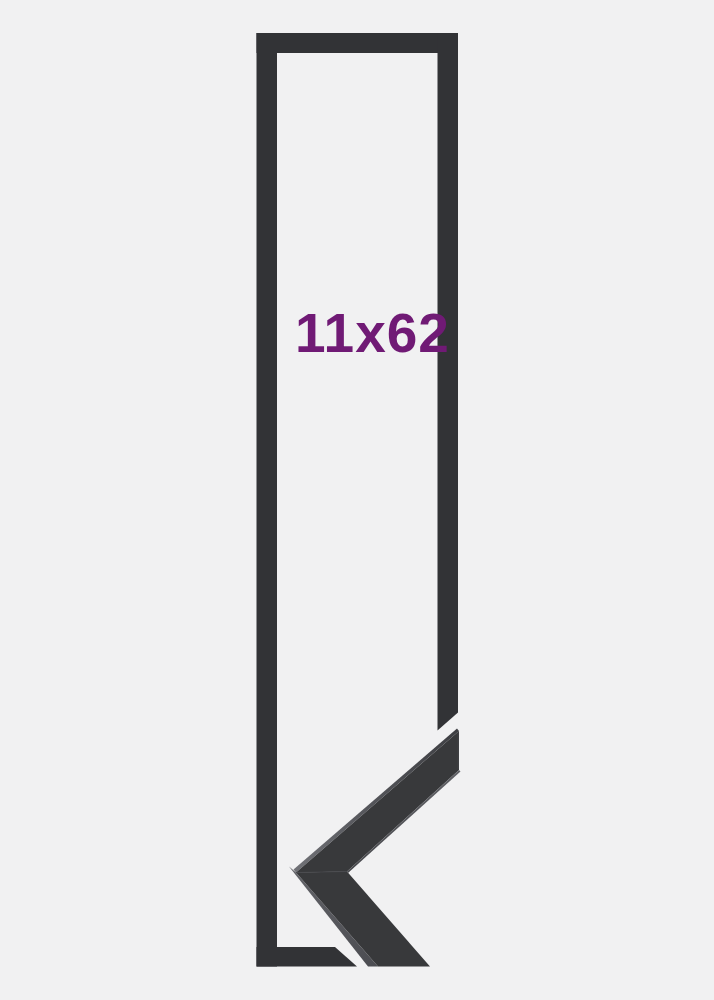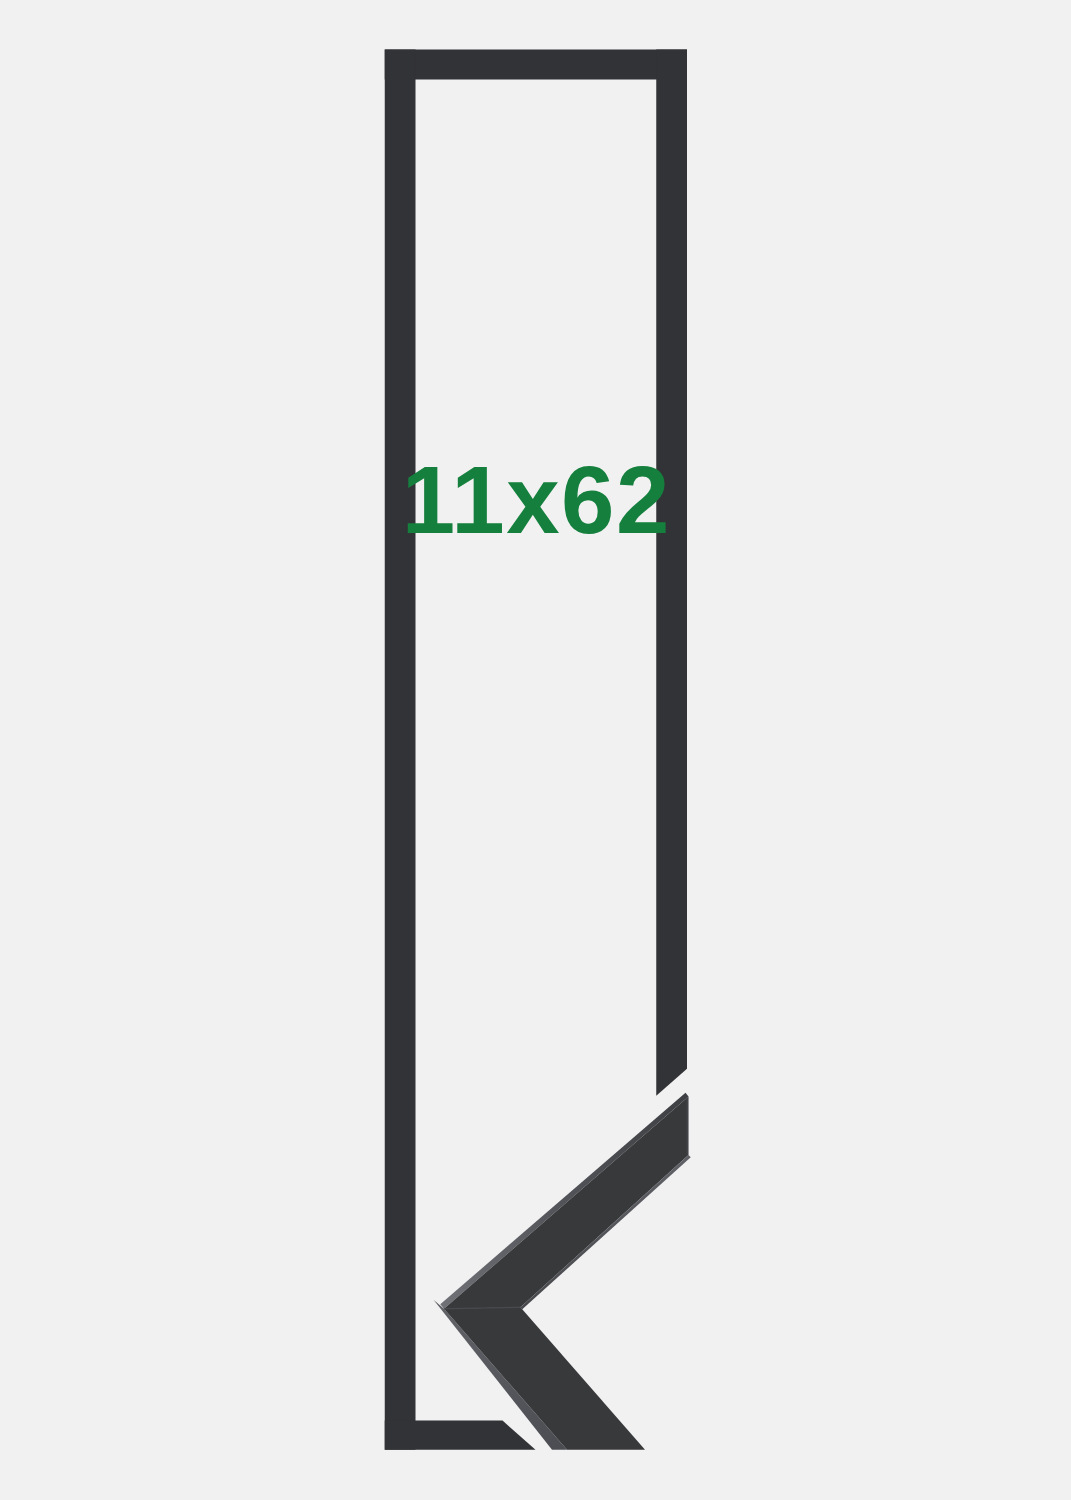--- a/index.html
+++ b/index.html
@@ -22,26 +22,27 @@
     display: block;
   }
   .size-label {
     position: absolute;
     left: 256px;
     top: 306px;
     width: 203px;
     height: 55px;
     line-height: 55px;
     text-align: center;
-    font-size: 64px;
+    font-size: 55px;
     font-weight: 700;
     letter-spacing: 1px;
-    color: #15803d;
+    color: #701a75;
     user-select: none;
     white-space: nowrap;
+    padding-left: 15px;
   }
 </style>
 </head>
 <body>
 
 <div class="stage">
 
   <svg width="714" height="1000" viewBox="0 0 714 1000">
     <defs>
       <linearGradient id="gradTop" gradientUnits="userSpaceOnUse" x1="296" y1="872" x2="459" y2="731">

